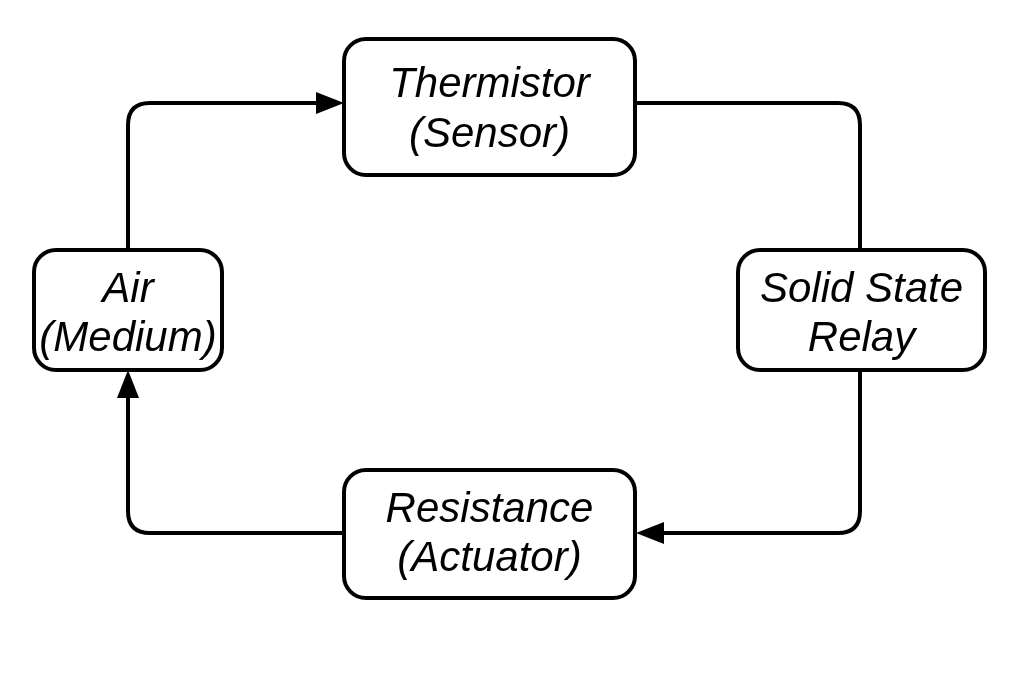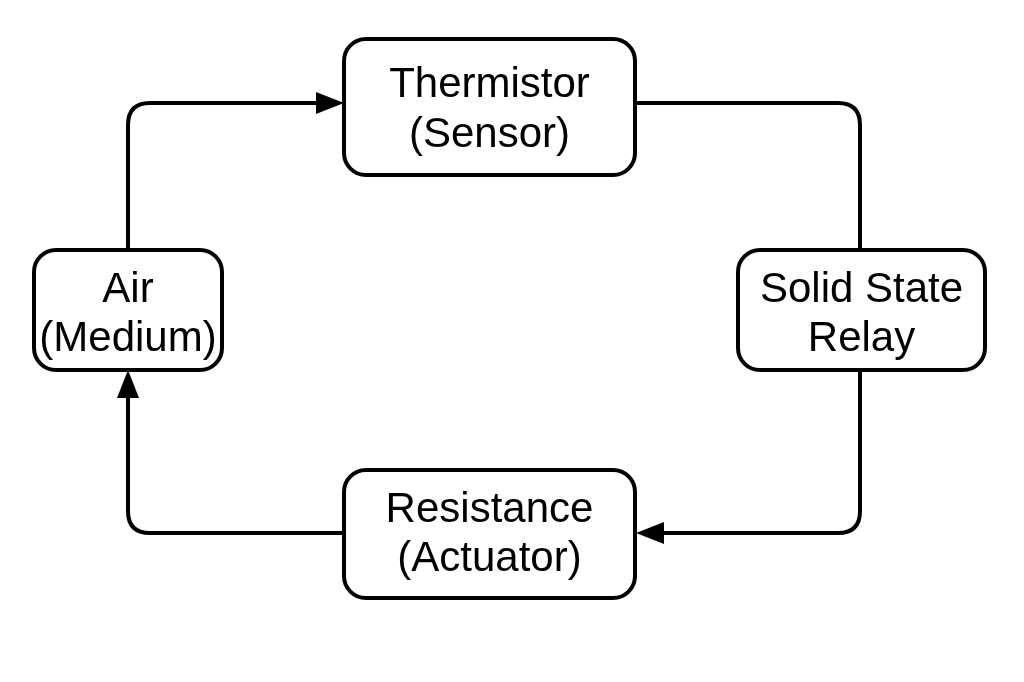--- a/index.html
+++ b/index.html
@@ -12,20 +12,21 @@
     width: 1024px;
     height: 682px;
     overflow: hidden;
     font-family: "Liberation Sans", sans-serif;
   }
   #diagram-root {
     position: relative;
     width: 1024px;
     height: 682px;
     background: #ffffff;
+    font-style: italic;
   }
   svg#flow-svg {
     position: absolute;
     left: 0;
     top: 0;
     width: 1024px;
     height: 682px;
     display: block;
   }
   .node-box {

